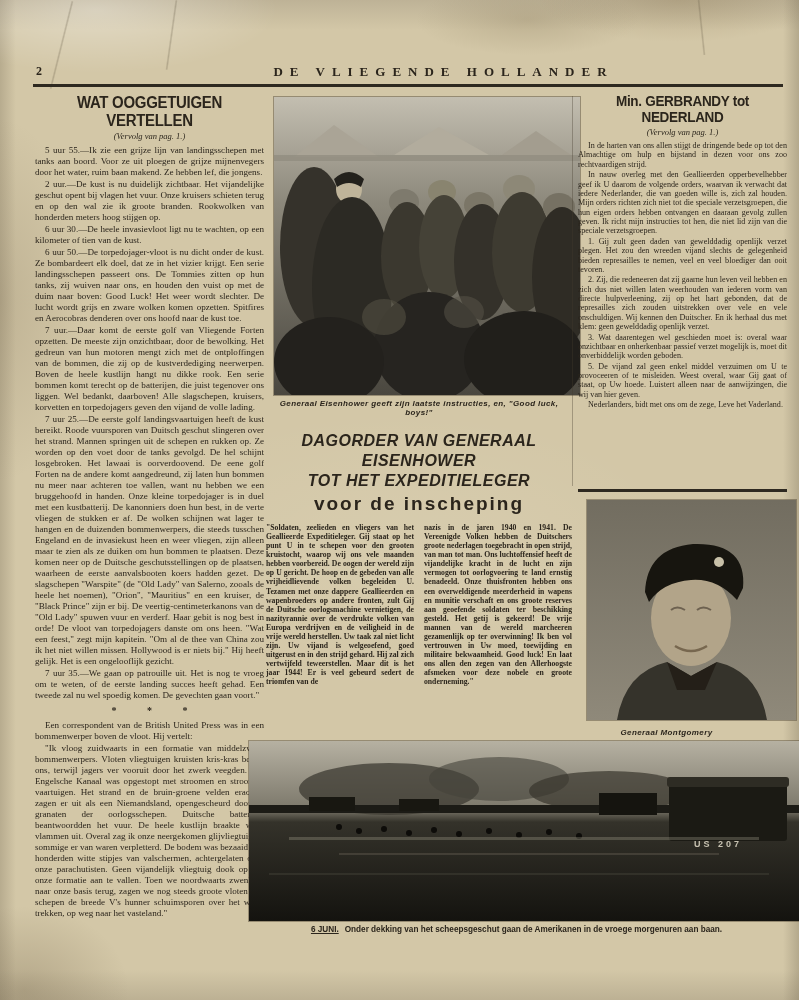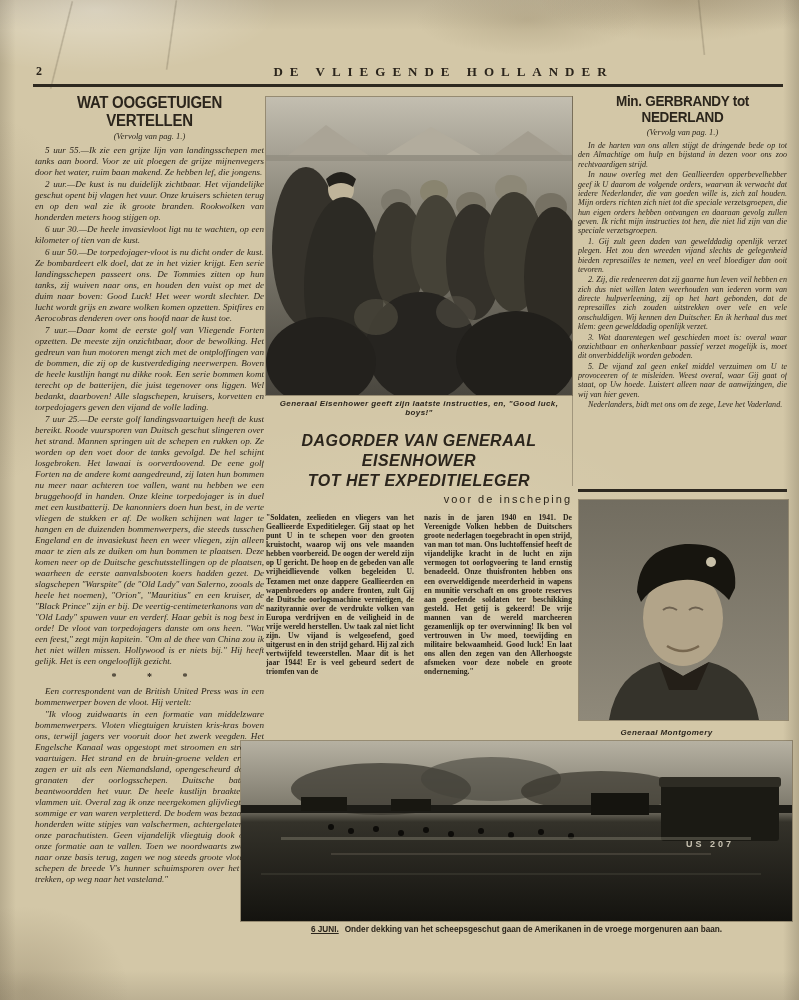--- a/index.html
+++ b/index.html
@@ -24,34 +24,34 @@
   .page-number{position:absolute;left:36px;top:64px;font-size:12px;font-weight:bold;}
   .masthead{position:absolute;left:0;top:64px;width:100%;text-align:center;
     font-size:13px;font-weight:bold;letter-spacing:7px;padding-left:44px;}
   .masthead-rule{position:absolute;left:33px;top:84px;width:750px;height:3px;background:#2e2920;}
 
   h2,h3{margin:0;font-family:"Liberation Sans",sans-serif;}
   .col{position:absolute;}
   .article-title{font-size:15px;font-weight:bold;letter-spacing:-.3px;text-align:center;transform:scaleY(1.05);}
   .article-title.small{font-size:13.5px;}
   .continuation{text-align:center;font-style:italic;font-size:8.5px;margin:3px 0 4px;}
-  .body-text p{margin:0 0 1px;font-size:9.1px;line-height:1.21;text-align:justify;text-indent:10px;font-style:italic;}
+  .body-text p{margin:0 0 1px;font-size:9.1px;line-height:1.21;text-align:justify;text-indent:10px;}
   .star-sep{text-align:center;font-size:10px;font-weight:bold;letter-spacing:14px;margin:4px 0 4px 14px;}
 
   .left-col{left:35px;top:94px;width:229px;height:852px;overflow:hidden;}
 
   .center-block{left:266px;top:97px;width:306px;}
-  .photo{position:relative;background:#6e6a5f;overflow:hidden;box-shadow:0 0 0 1px rgba(60,50,35,.4);}
+  .photo{position:relative;background:#6e6a5f;overflow:hidden;box-shadow:0 0 0 1px rgba(60,50,35,.4);margin-left:8px;}
   .photo svg{display:block;}
   .photo-caption{font-family:"Liberation Sans",sans-serif;font-weight:bold;font-size:8px;
     text-align:center;letter-spacing:.4px;margin-top:4px;font-style:italic;}
   .dag-headline{font-family:"Liberation Sans",sans-serif;font-weight:bold;font-style:italic;
     font-size:16px;text-align:center;letter-spacing:.5px;line-height:1.25;margin-top:14px;transform:scaleY(1.02);}
-  .dag-sub{font-family:"Liberation Sans",sans-serif;font-weight:normal;font-size:11px;
-    text-align:right;letter-spacing:2px;margin-top:2px;}
+  .dag-sub{font-family:"Liberation Sans",sans-serif;font-weight:bold;font-size:19px;
+    text-align:center;letter-spacing:2px;margin-top:2px;}
   .dag-cols{display:flex;gap:10px;margin-top:8px;height:232px;overflow:hidden;}
   .dag-col{width:148px;font-size:7.7px;line-height:1.18;font-weight:bold;text-align:justify;}
 
   .right-col{left:578px;top:94px;width:209px;}
   .right-col .body-text{height:362px;overflow:hidden;}
   .right-col .body-text p{font-size:8.1px;line-height:1.16;}
   .right-rule{position:absolute;left:578px;top:489px;width:209px;height:3px;background:#2e2920;}
   .vert-rule{position:absolute;left:572px;top:96px;width:1px;height:390px;background:rgba(70,60,45,.35);}
 
   .monty{position:absolute;left:579px;top:500px;width:209px;height:220px;}
@@ -79,20 +79,21 @@
   <div class="col left-col">
     <h2 class="article-title">WAT OOGGETUIGEN VERTELLEN</h2>
     <div class="continuation">(Vervolg van pag. 1.)</div>
     <div class="body-text">
       <p>5 uur 55.—Ik zie een grijze lijn van landingsschepen met tanks aan boord. Voor ze uit ploegen de grijze mijnenvegers door het water, ruim baan makend. Ze hebben lef, die jongens.</p>
       <p>2 uur.—De kust is nu duidelijk zichtbaar. Het vijandelijke geschut opent bij vlagen het vuur. Onze kruisers schieten terug en op den wal zie ik groote branden. Rookwolken van honderden meters hoog stijgen op.</p>
       <p>6 uur 30.—De heele invasievloot ligt nu te wachten, op een kilometer of tien van de kust.</p>
       <p>6 uur 50.—De torpedojager-vloot is nu dicht onder de kust. Ze bombardeert elk doel, dat ze in het vizier krijgt. Een serie landingsschepen passeert ons. De Tommies zitten op hun tanks, zij wuiven naar ons, en houden den vuist op met de duim naar boven: Good Luck! Het weer wordt slechter. De lucht wordt grijs en zware wolken komen opzetten. Spitfires en Aerocobras denderen over ons hoofd naar de kust toe.</p>
       <p>7 uur.—Daar komt de eerste golf van Vliegende Forten opzetten. De meeste zijn onzichtbaar, door de bewolking. Het gedreun van hun motoren mengt zich met de ontploffingen van de bommen, die zij op de kustverdediging neerwerpen. Boven de heele kustlijn hangt nu dikke rook. Een serie bommen komt terecht op de batterijen, die juist tegenover ons liggen. Wel bedankt, daarboven! Alle slagschepen, kruisers, korvetten en torpedojagers geven den vijand de volle lading.</p>
       <p>7 uur 25.—De eerste golf landingsvaartuigen heeft de kust bereikt. Roode vuursporen van Duitsch geschut slingeren over het strand. Mannen springen uit de schepen en rukken op. Ze worden op den voet door de tanks gevolgd. De hel schijnt losgebroken. Het lawaai is oorverdoovend. De eene golf Forten na de andere komt aangedreund, zij laten hun bommen nu meer naar achteren toe vallen, want nu hebben we een bruggehoofd in handen. Onze kleine torpedojager is in duel met een kustbatterij. De kanonniers doen hun best, in de verte vliegen de stukken er af. De wolken schijnen wat lager te hangen en de duizenden bommenwerpers, die steeds tusschen Engeland en de invasiekust heen en weer vliegen, zijn alleen maar te zien als ze duiken om hun bommen te plaatsen. Deze komen neer op de Duitsche geschutsstellingen op de plaatsen, waarheen de eerste aanvalsbooten koers hadden gezet. De slagschepen "Warspite" (de "Old Lady" van Salerno, zooals de heele het noemen), "Orion", "Mauritius" en een kruiser, de "Black Prince" zijn er bij. De veertig-centimeterkanons van de "Old Lady" spuwen vuur en verderf. Haar gebit is nog best in orde! De vloot van torpedojagers danste om ons heen. "Wat een feest," zegt mijn kapitein. "Om al de thee van China zou ik het niet willen missen. Hollywood is er niets bij." Hij heeft gelijk. Het is een ongelooflijk gezicht.</p>
+      <p>7 uur 35.—We gaan op patrouille uit. Het is nog te vroeg om te weten, of de eerste landing succes heeft gehad. Een tweede zal nu wel spoedig komen. De gevechten gaan voort."</p>
       <div class="star-sep">* * *</div>
       <p>Een correspondent van de British United Press was in een bommenwerper boven de vloot. Hij vertelt:</p>
       <p>"Ik vloog zuidwaarts in een formatie van middelzware bommenwerpers. Vloten vliegtuigen kruisten kris-kras boven ons, terwijl jagers ver vooruit door het zwerk veegden. Het Engelsche Kanaal was opgestopt met stroomen en stroomen vaartuigen. Het strand en de bruin-groene velden erachter zagen er uit als een Niemandsland, opengescheurd door de granaten der oorlogsschepen. Duitsche batterijen beantwoordden het vuur. De heele kustlijn braakte witte vlammen uit. Overal zag ik onze neergekomen glijvliegtuigen; sommige er van waren verpletterd. De bodem was bezaaid met honderden witte stipjes van valschermen, achtergelaten door onze parachutisten. Geen vijandelijk vliegtuig dook op om onze formatie aan te vallen. Toen we noordwaarts zwenkten naar onze basis terug, zagen we nog steeds groote vloten van schepen de breede V's hunner schuimsporen over het water trekken, op weg naar het vasteland."</p>
     </div>
   </div>
 
   <div class="col center-block">
     <div class="photo" style="width:306px;height:298px;">
       <svg width="306" height="298" viewBox="0 0 306 298">
         <defs>

